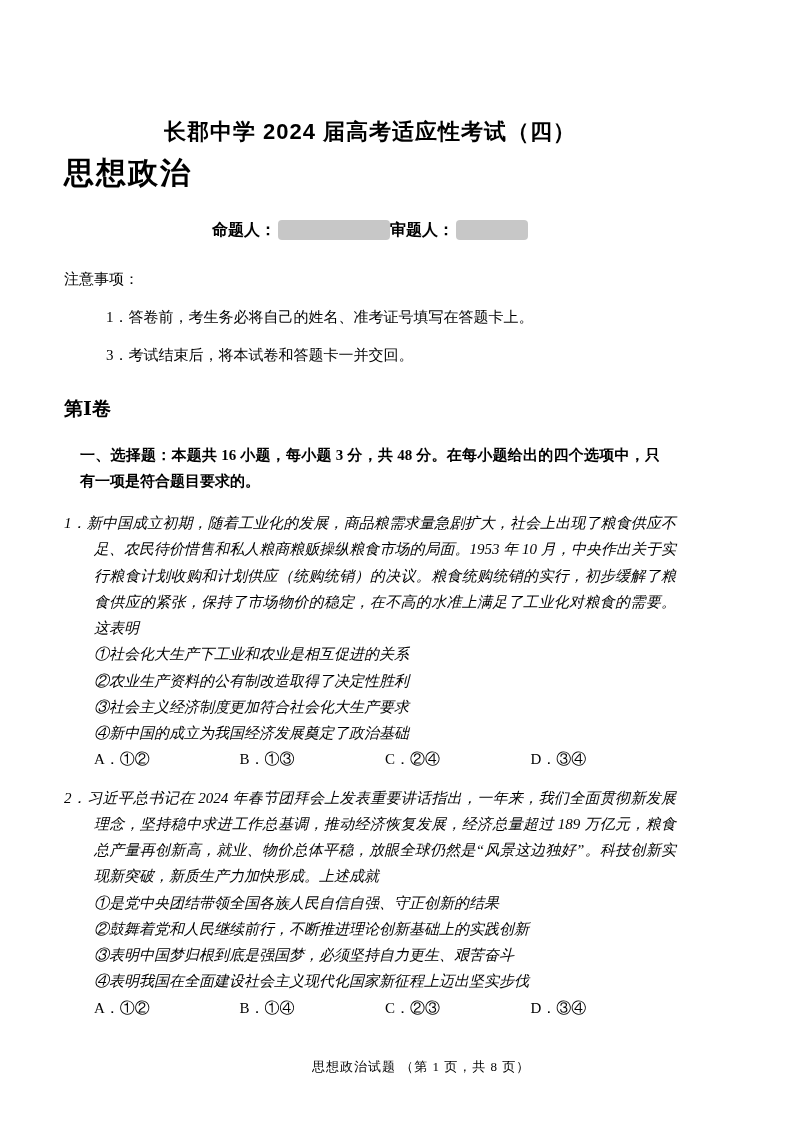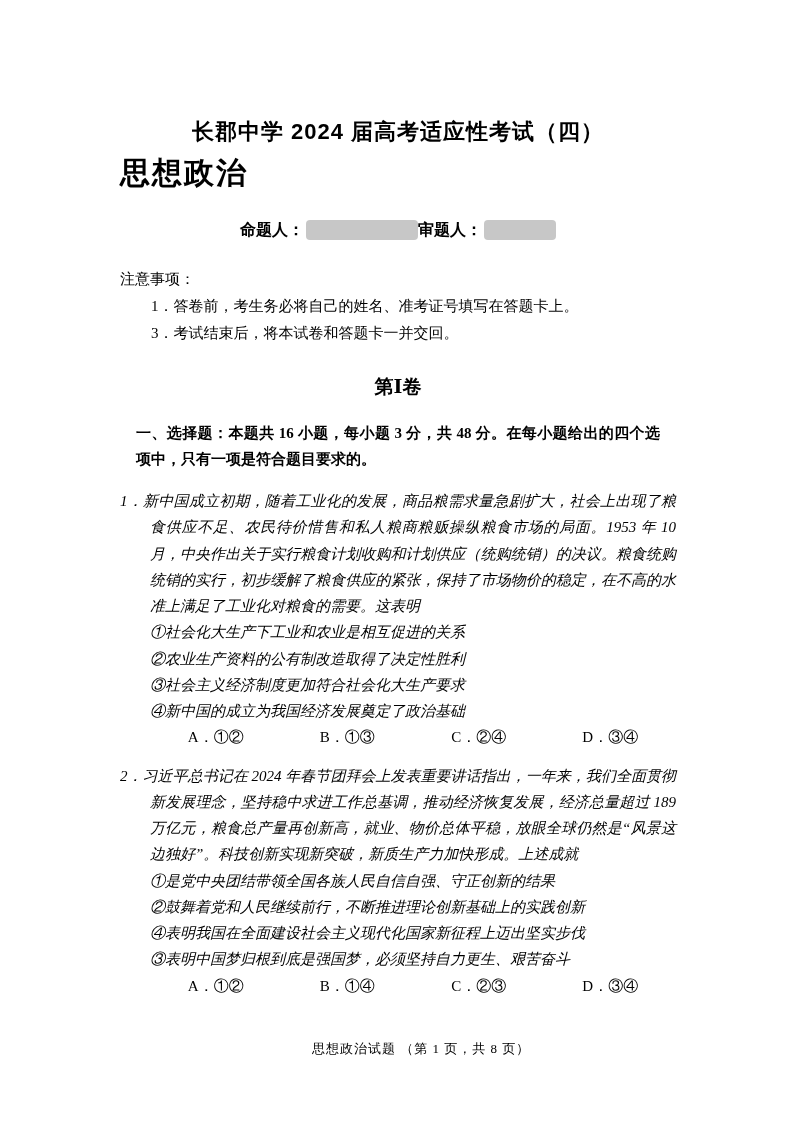--- a/index.html
+++ b/index.html
@@ -8,21 +8,21 @@
     background: #ffffff;
     color: #000000;
     font-family: "Liberation Serif", "DejaVu Serif", serif;
     font-size: 15px;
     line-height: 1.75;
   }
   .page {
     position: relative;
     width: 794px; height: 1123px;
     box-sizing: border-box;
-    padding: 118px 118px 0 120px;
+    padding: 118px 118px 0 64px;
     overflow: hidden;
     background: #ffffff;
   }
   .title {
     text-align: center;
     font-family: "Liberation Sans", "DejaVu Sans", sans-serif;
     font-weight: bold;
     font-size: 22px;
     line-height: 1.3;
     letter-spacing: 1px;
@@ -50,23 +50,22 @@
     height: 20px;
     background: #c7c7c7;
     border-radius: 4px;
     vertical-align: middle;
     margin-left: 2px;
   }
   .redact.wide { width: 112px; }
   .redact.narrow { width: 72px; }
   .notice { margin-top: 22px; }
   .notice-heading { font-weight: normal; }
-  .notice-item { margin: 1px; text-indent: 2em; text-align: justify; }
+  .notice-item { margin: 12px; text-indent: 2em; text-align: justify; }
   .volume-title {
-    text-align: center;
     font-size: 19px;
     font-weight: bold;
     margin: 24px 0 12px 0;
   }
   .section-instructions {
     margin: 16px;
     font-weight: bold;
     text-align: justify;
   }
   .question { margin-top: 12px; }
@@ -80,27 +79,26 @@
   .q-number { white-space: nowrap; }
   .q-option {
     margin: 0;
     padding-left: 2em;
     text-align: justify;
     font-style: italic;
   }
   .q-choices {
     display: flex;
     padding-left: 2em;
-    text-align: center;
   }
   .q-choice { width: 25%; }
   .footer {
     position: absolute;
     left: 0; right: 0;
-    bottom: 62px;
+    bottom: 44px;
     text-align: center;
     font-size: 13px;
     letter-spacing: 1px;
     margin-left: 48px;
   }
 </style>
 </head>
 <body>
 
 <div class="page">
@@ -140,22 +138,22 @@
       <span class="q-choice">B．①③</span>
       <span class="q-choice">C．②④</span>
       <span class="q-choice">D．③④</span>
     </div>
   </div>
 
   <div class="question">
     <p class="q-stem"><span class="q-number">2．</span><span>习近平总书记在 2024 年春节团拜会上发表重要讲话指出，一年来，我们全面贯彻新发展理念，坚持稳中求进工作总基调，推动经济恢复发展，经济总量超过 189 万亿元，粮食总产量再创新高，就业、物价总体平稳，放眼全球仍然是“风景这边独好”。科技创新实现新突破，新质生产力加快形成。上述成就</span></p>
     <p class="q-option">①是党中央团结带领全国各族人民自信自强、守正创新的结果</p>
     <p class="q-option">②鼓舞着党和人民继续前行，不断推进理论创新基础上的实践创新</p>
+    <p class="q-option">③表明中国梦归根到底是强国梦，必须坚持自力更生、艰苦奋斗</p>
     <p class="q-option">④表明我国在全面建设社会主义现代化国家新征程上迈出坚实步伐</p>
-    <p class="q-option">③表明中国梦归根到底是强国梦，必须坚持自力更生、艰苦奋斗</p>
     <div class="q-choices">
       <span class="q-choice">A．①②</span>
       <span class="q-choice">B．①④</span>
       <span class="q-choice">C．②③</span>
       <span class="q-choice">D．③④</span>
     </div>
   </div>
 
   <div class="footer">思想政治试题 （第 1 页，共 8 页）</div>
 

